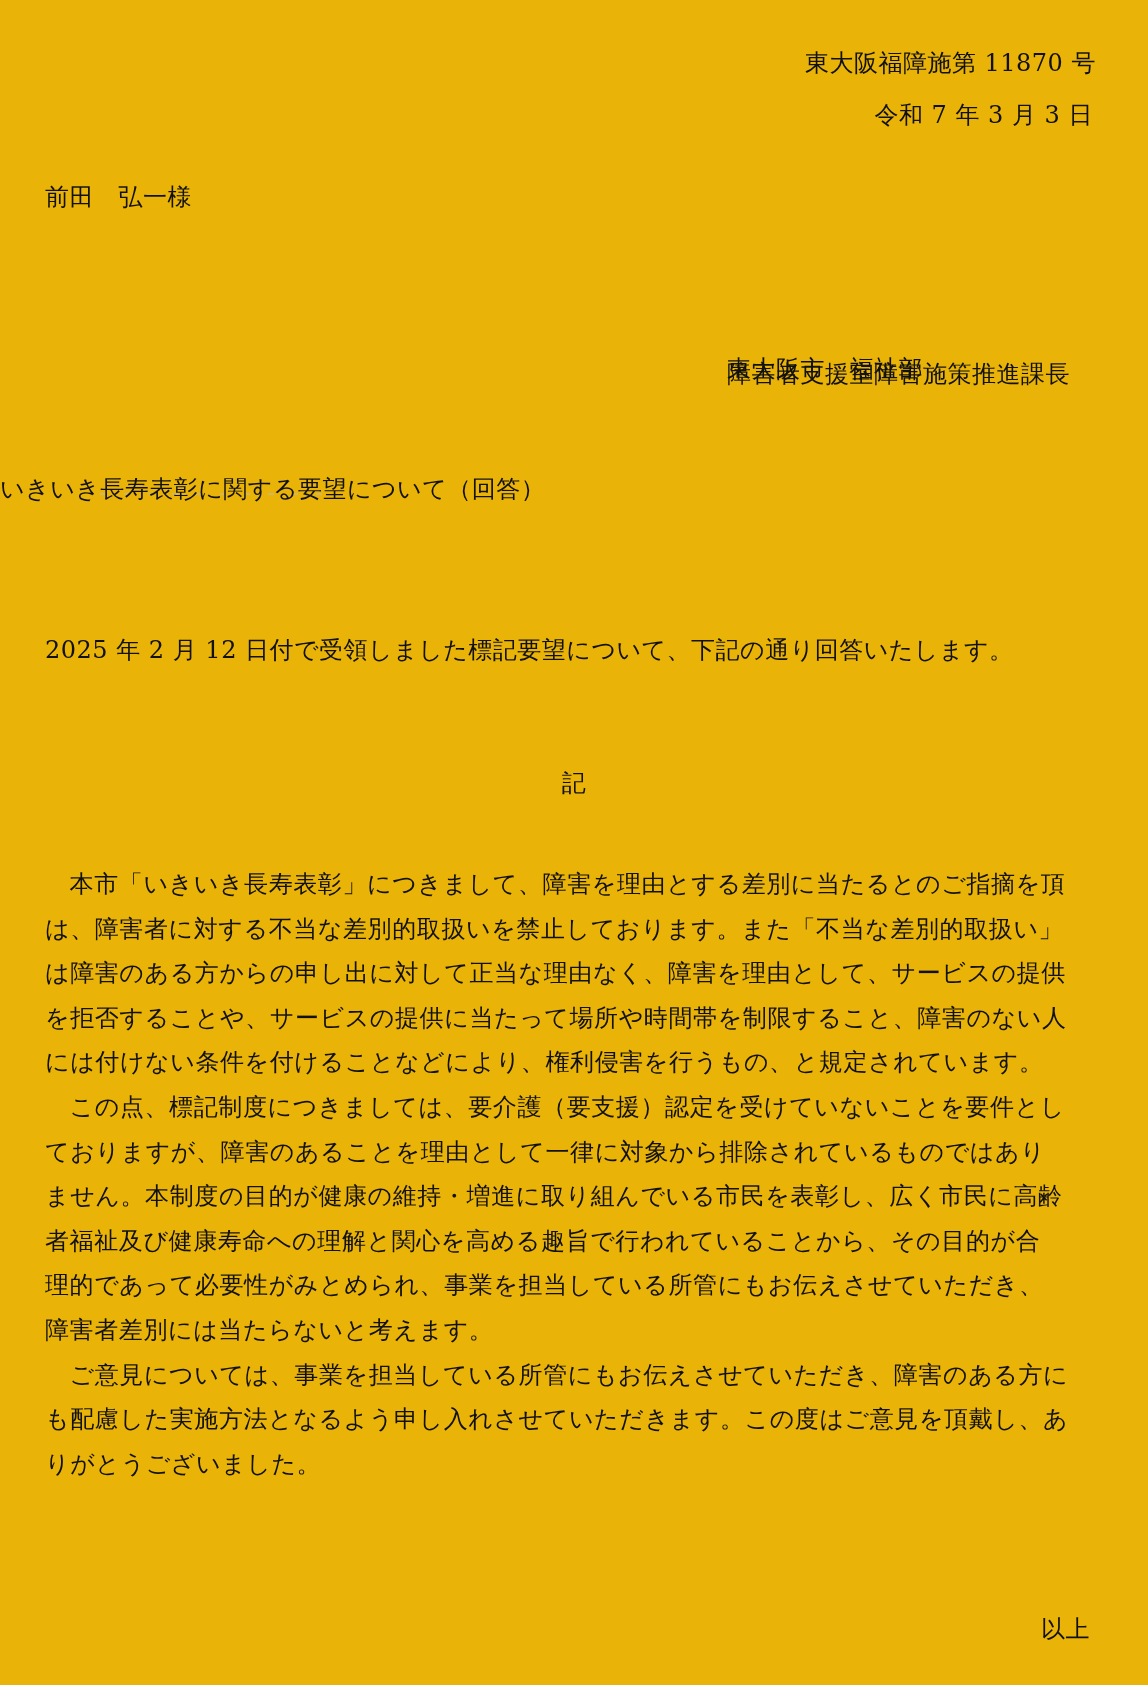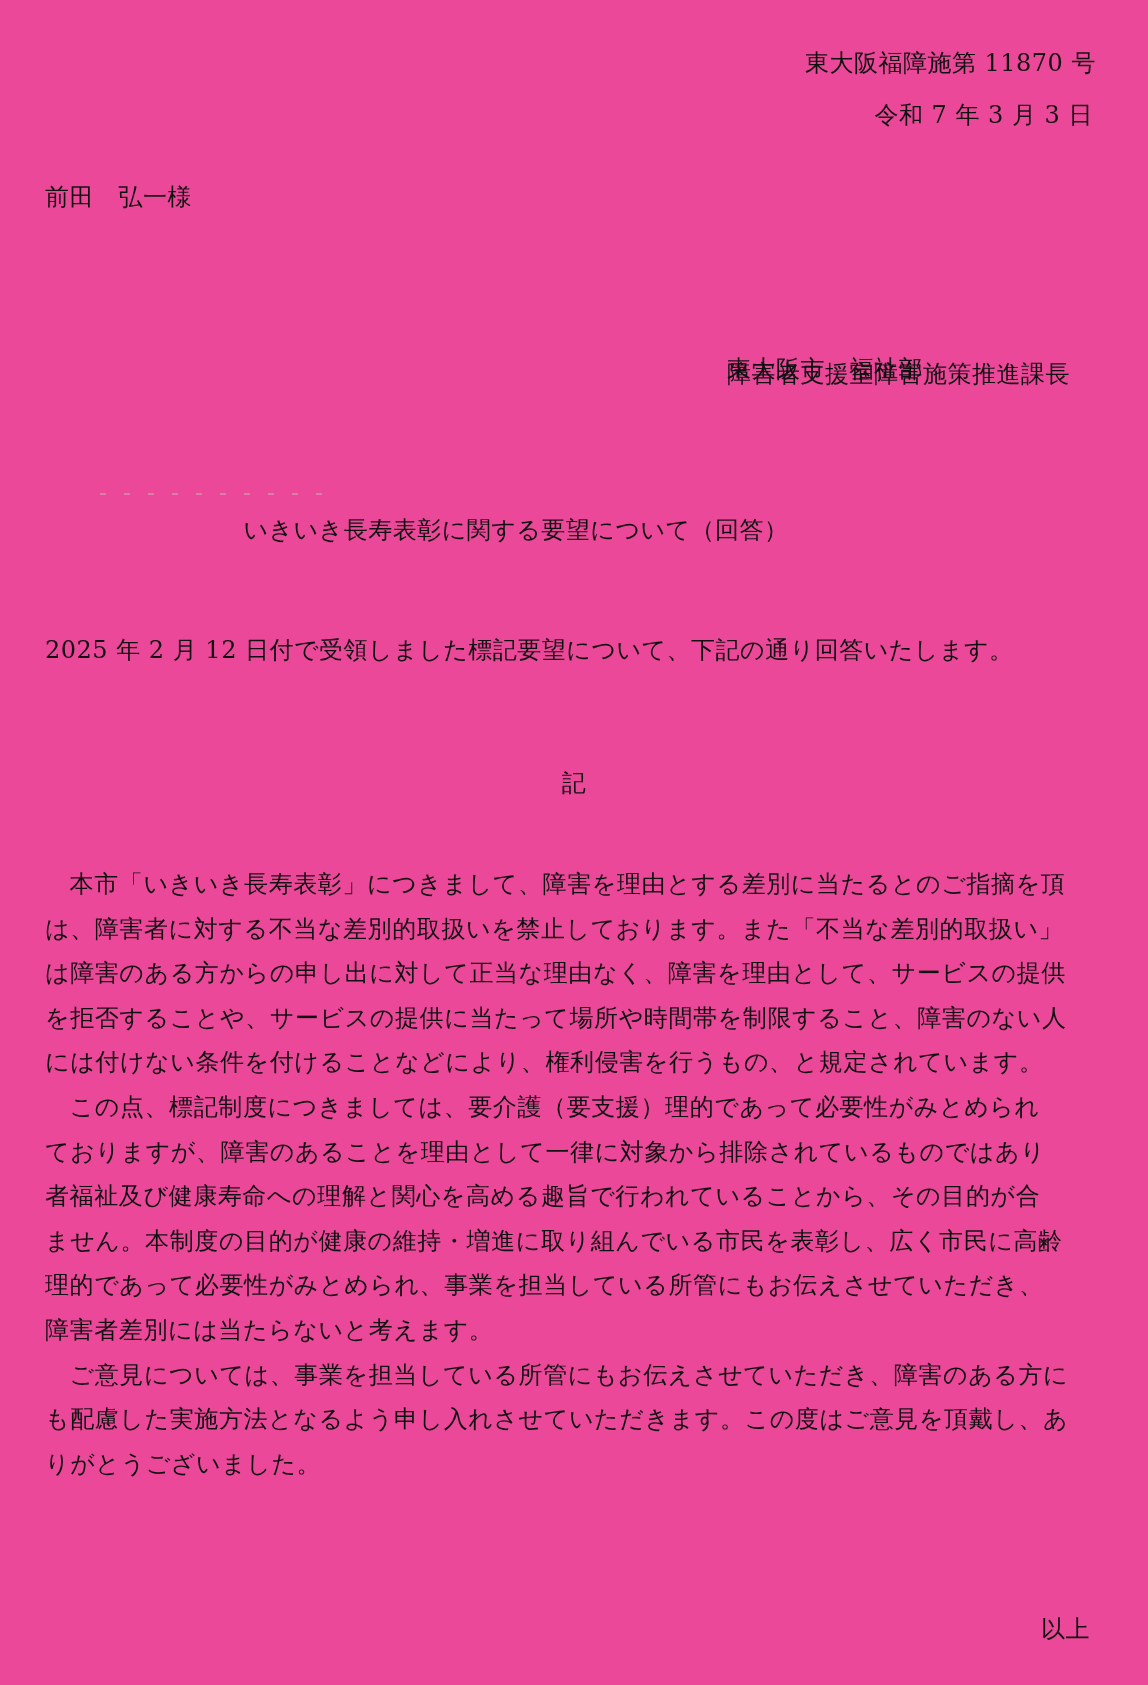--- a/index.html
+++ b/index.html
@@ -13,36 +13,36 @@
       position: relative;
       overflow: hidden;
       color: #111111;
       font-family: "DejaVu Serif", "Liberation Serif", serif;
     }
     .page {
       position: absolute;
       left: 0; top: 0;
       width: 1148px;
       height: 1685px;
-      background: #ec4899;
+      background: #eab308;
     }
     .line {
       position: absolute;
       font-size: 24px;
       line-height: 30px;
       white-space: nowrap;
       letter-spacing: 0.5px;
     }
     .right { text-align: right; }
     #doc-number { right: 52px; top: 48px; }
     #doc-date   { right: 55px; top: 100px; }
     #addressee  { left: 45px; top: 182px; text-align: right; }
     #sender-dept { left: 727px; top: 314px; margin-top: 40px; }
     #sender-title { left: 727px; top: 359px; }
-    #subject { left: 0; width: 1032px; top: 515px; text-align: center; }
+    #subject { left: 0; width: 1032px; top: 474px; }
     #intro { left: 45px; top: 635px; }
     #ki { left: 0; width: 1148px; top: 768px; text-align: center; }
 
     .body-block {
       position: absolute;
       left: 45px;
       top: 853px;
       width: 1060px;
       margin-top: 16px;
     }
@@ -82,24 +82,24 @@
   <div id="intro" class="line">2025 年 2 月 12 日付で受領しました標記要望について、下記の通り回答いたします。</div>
 
   <div id="ki" class="line">記</div>
 
   <div class="body-block">
     <div class="body-line">　本市「いきいき長寿表彰」につきまして、障害を理由とする差別に当たるとのご指摘を頂</div>
     <div class="body-line">は、障害者に対する不当な差別的取扱いを禁止しております。また「不当な差別的取扱い」</div>
     <div class="body-line">は障害のある方からの申し出に対して正当な理由なく、障害を理由として、サービスの提供</div>
     <div class="body-line">を拒否することや、サービスの提供に当たって場所や時間帯を制限すること、障害のない人</div>
     <div class="body-line">には付けない条件を付けることなどにより、権利侵害を行うもの、と規定されています。</div>
-    <div class="body-line">　この点、標記制度につきましては、要介護（要支援）理的であって必要性がみとめられ</div>
+    <div class="body-line">　この点、標記制度につきましては、要介護（要支援）認定を受けていないことを要件とし</div>
     <div class="body-line">ておりますが、障害のあることを理由として一律に対象から排除されているものではあり</div>
+    <div class="body-line">ません。本制度の目的が健康の維持・増進に取り組んでいる市民を表彰し、広く市民に高齢</div>
     <div class="body-line">者福祉及び健康寿命への理解と関心を高める趣旨で行われていることから、その目的が合</div>
-    <div class="body-line">ません。本制度の目的が健康の維持・増進に取り組んでいる市民を表彰し、広く市民に高齢</div>
     <div class="body-line">理的であって必要性がみとめられ、事業を担当している所管にもお伝えさせていただき、</div>
     <div class="body-line">障害者差別には当たらないと考えます。</div>
     <div class="body-line">　ご意見については、事業を担当している所管にもお伝えさせていただき、障害のある方に</div>
     <div class="body-line">も配慮した実施方法となるよう申し入れさせていただきます。この度はご意見を頂戴し、あ</div>
     <div class="body-line">りがとうございました。</div>
   </div>
 
   <div id="closing" class="line right">以上</div>
 
 </div>

